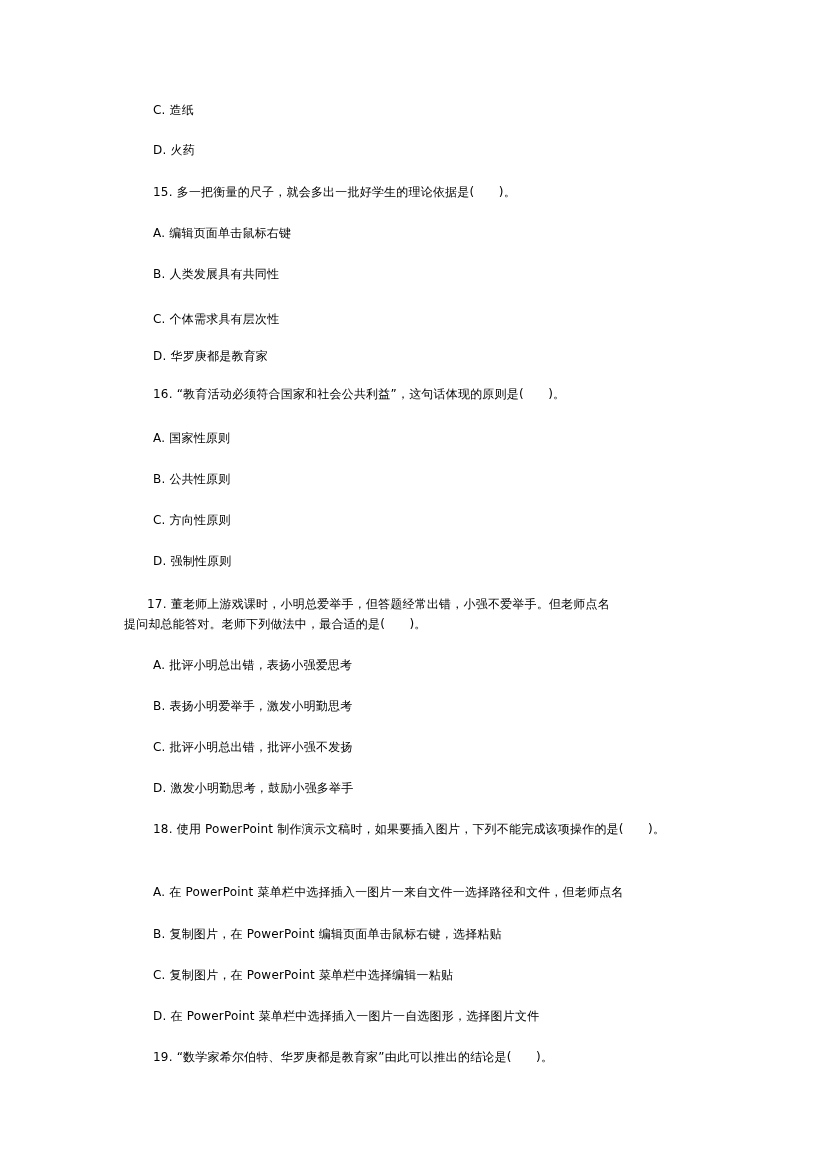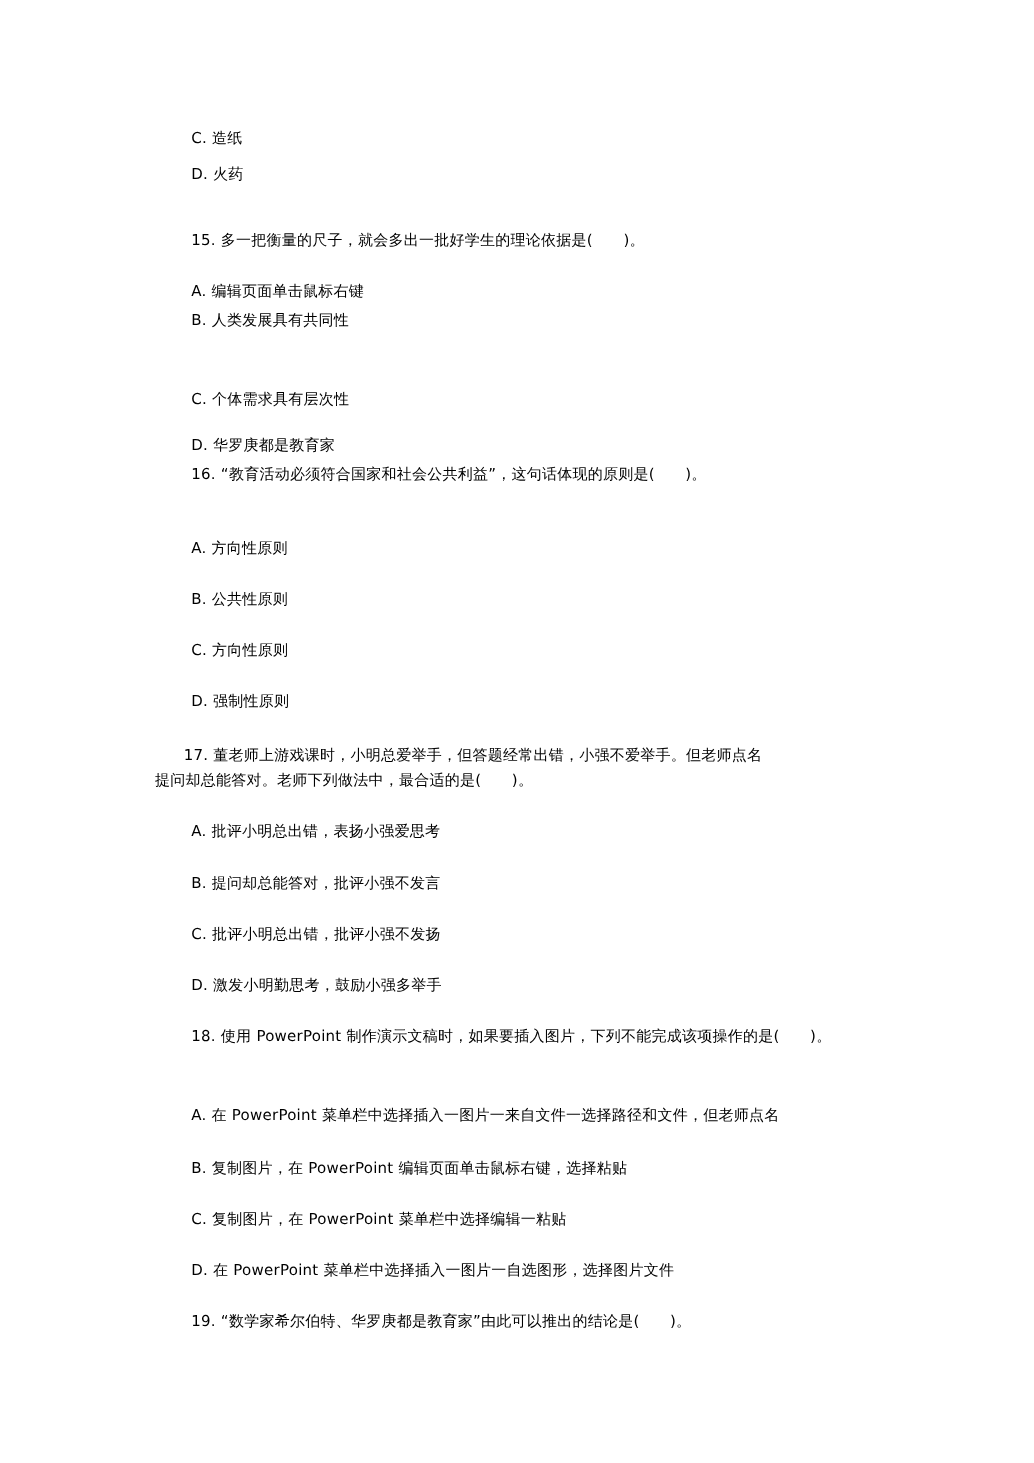--- a/index.html
+++ b/index.html
@@ -25,38 +25,38 @@
     }
     .line.wrap-indent {
       left: 124px;
     }
   </style>
 </head>
 <body>
 
 <div>
   <div class="line" style="top:102px">C. 造纸</div>
-  <div class="line" style="top:131px">D. 火药</div>
+  <div class="line" style="top:142px">D. 火药</div>
 
   <div class="line" style="top:184px">15. 多一把衡量的尺子，就会多出一批好学生的理论依据是(　　)。</div>
   <div class="line" style="top:225px">A. 编辑页面单击鼠标右键</div>
-  <div class="line" style="top:248px">B. 人类发展具有共同性</div>
+  <div class="line" style="top:266px">B. 人类发展具有共同性</div>
   <div class="line" style="top:311px">C. 个体需求具有层次性</div>
   <div class="line" style="top:348px">D. 华罗庚都是教育家</div>
 
-  <div class="line" style="top:371px">16. “教育活动必须符合国家和社会公共利益”，这句话体现的原则是(　　)。</div>
-  <div class="line" style="top:430px">A. 方向性原则</div>
+  <div class="line" style="top:386px">16. “教育活动必须符合国家和社会公共利益”，这句话体现的原则是(　　)。</div>
+  <div class="line" style="top:430px">A. 国家性原则</div>
   <div class="line" style="top:471px">B. 公共性原则</div>
   <div class="line" style="top:512px">C. 方向性原则</div>
   <div class="line" style="top:553px">D. 强制性原则</div>
 
   <div class="line" style="top:596px; left:147px">17. 董老师上游戏课时，小明总爱举手，但答题经常出错，小强不爱举手。但老师点名</div>
   <div class="line wrap-indent" style="top:616px">提问却总能答对。老师下列做法中，最合适的是(　　)。</div>
   <div class="line" style="top:657px">A. 批评小明总出错，表扬小强爱思考</div>
-  <div class="line" style="top:698px">B. 提问却总能答对，批评小强不发言</div>
+  <div class="line" style="top:698px">B. 表扬小明爱举手，激发小明勤思考</div>
   <div class="line" style="top:739px">C. 批评小明总出错，批评小强不发扬</div>
   <div class="line" style="top:780px">D. 激发小明勤思考，鼓励小强多举手</div>
 
   <div class="line" style="top:821px">18. 使用 PowerPoint 制作演示文稿时，如果要插入图片，下列不能完成该项操作的是(　　)。</div>
   <div class="line" style="top:884px">A. 在 PowerPoint 菜单栏中选择插入一图片一来自文件一选择路径和文件，但老师点名</div>
   <div class="line" style="top:926px">B. 复制图片，在 PowerPoint 编辑页面单击鼠标右键，选择粘贴</div>
   <div class="line" style="top:967px">C. 复制图片，在 PowerPoint 菜单栏中选择编辑一粘贴</div>
   <div class="line" style="top:1008px">D. 在 PowerPoint 菜单栏中选择插入一图片一自选图形，选择图片文件</div>
 
   <div class="line" style="top:1049px">19. “数学家希尔伯特、华罗庚都是教育家”由此可以推出的结论是(　　)。</div>

